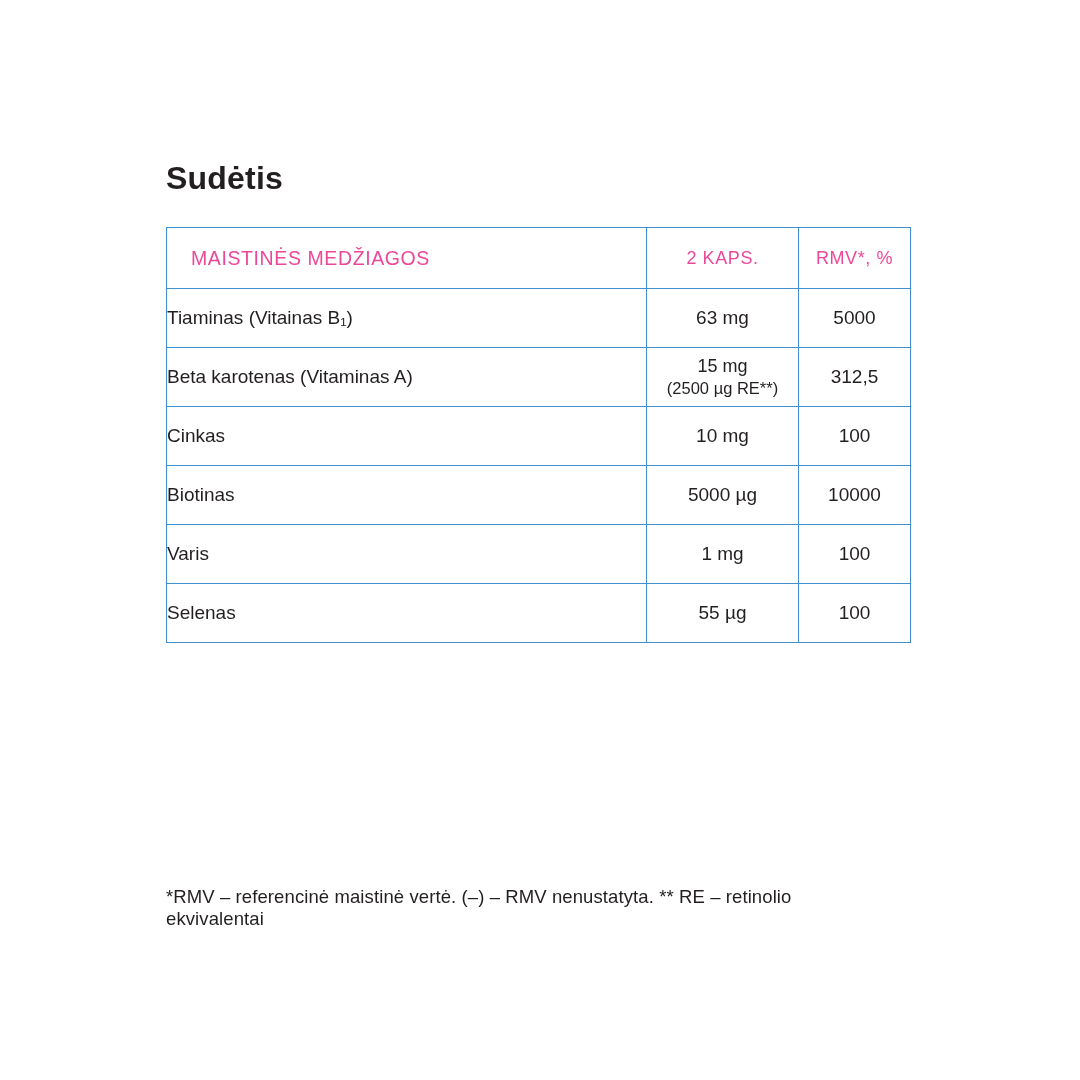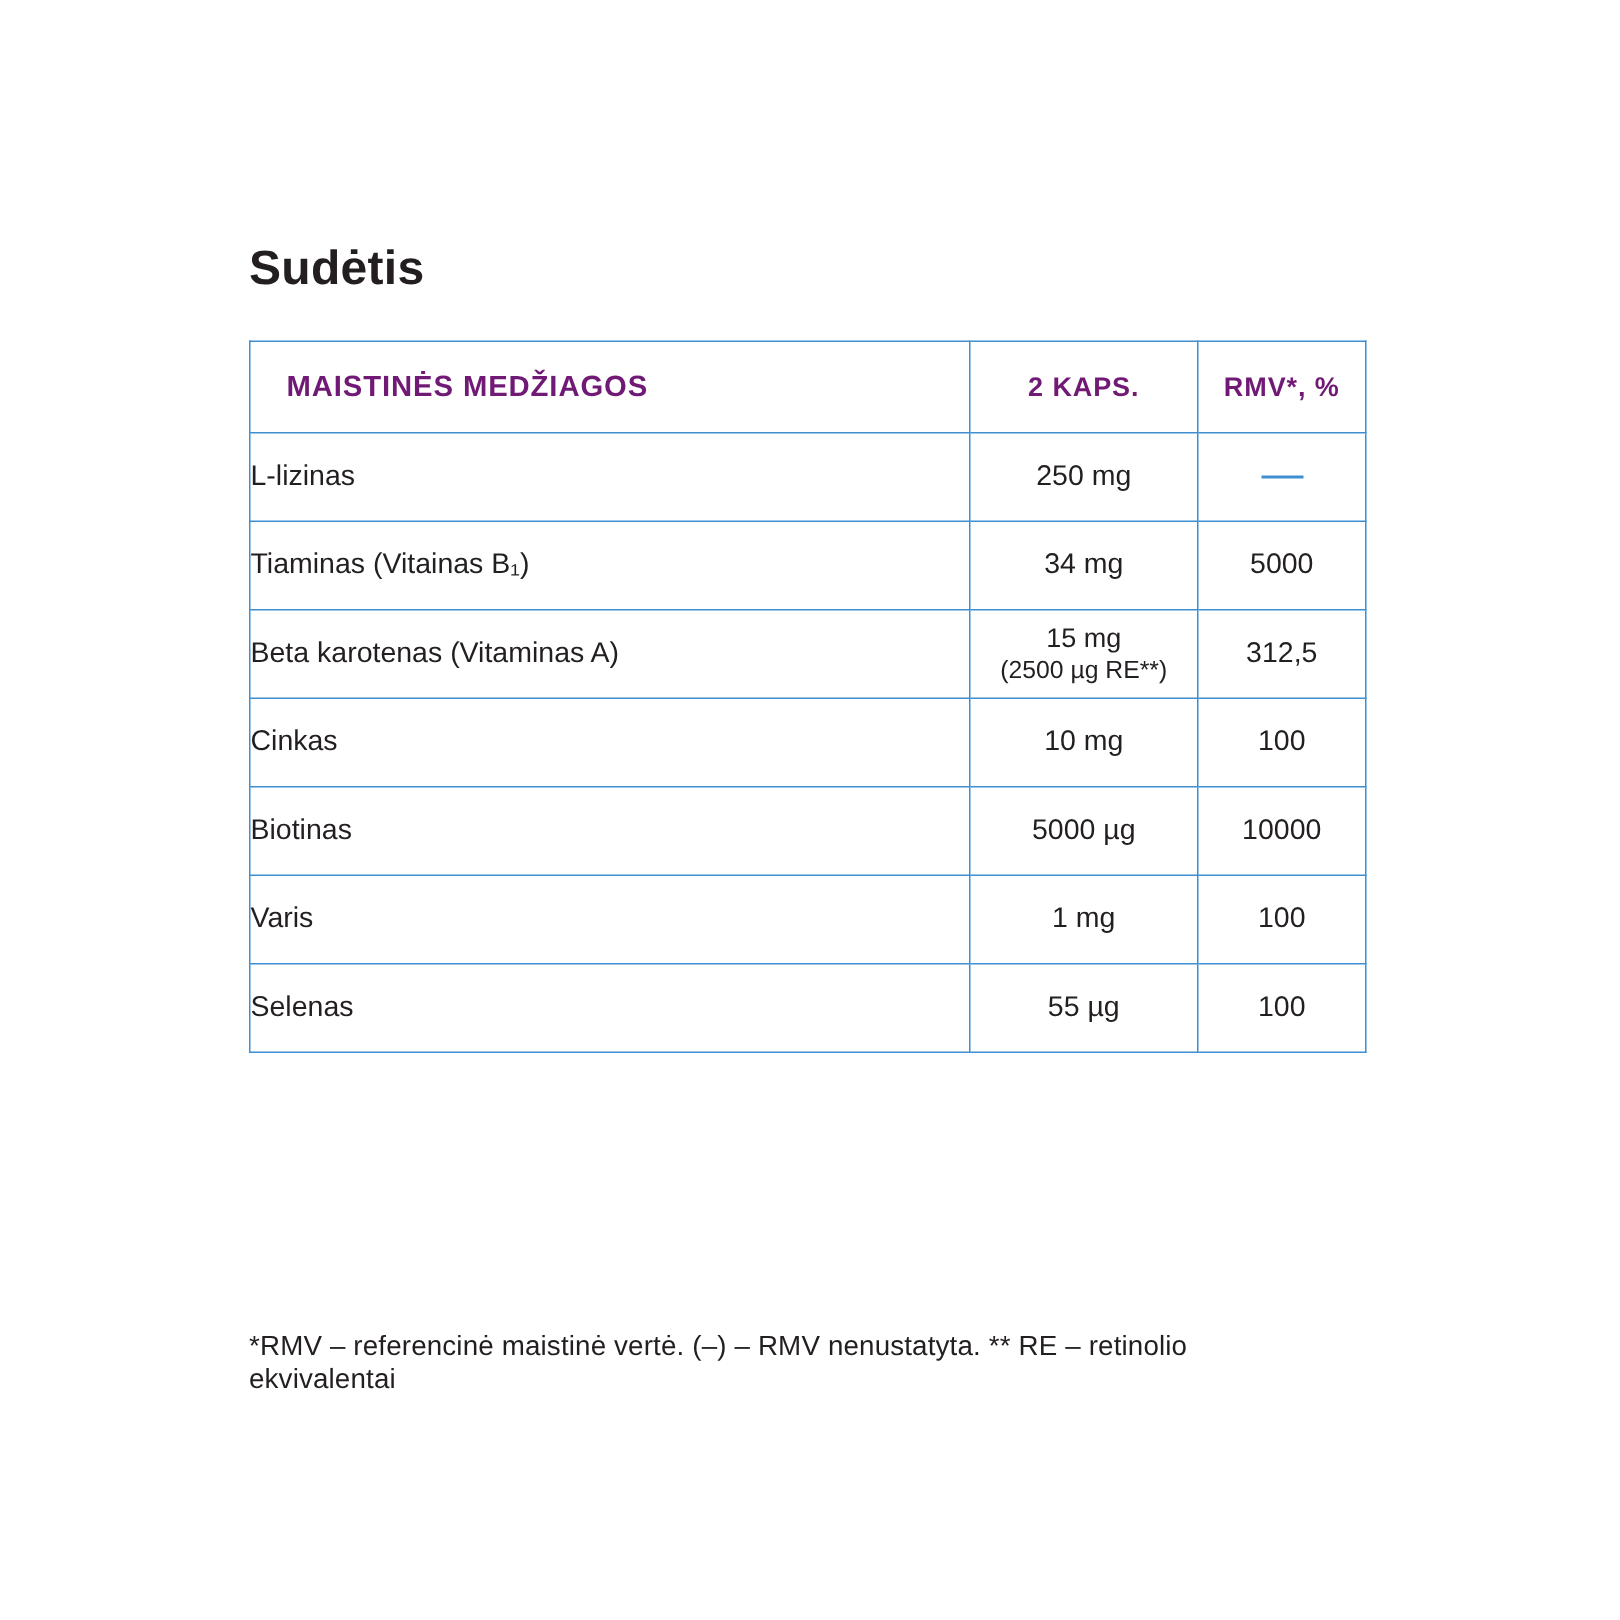--- a/index.html
+++ b/index.html
@@ -50,22 +50,22 @@
     padding: 0;
     vertical-align: middle;
   }
 
   col.c-name { width: 480px; }
   col.c-dose { width: 152px; }
   col.c-rmv  { width: 112px; }
 
   thead th {
     height: 60px;
-    color: #701a75;
-    font-weight: bold;
+    color: #ec4899;
+    font-weight: normal;
     font-size: 19px;
     letter-spacing: 0.6px;
   }
   thead th.h-name {
     text-align: left;
     padding-left: 24px;
     font-size: 19.5px;
   }
   thead th.h-dose,
   thead th.h-rmv {
@@ -130,27 +130,22 @@
       </colgroup>
       <thead>
         <tr>
           <th class="h-name">MAISTINĖS MEDŽIAGOS</th>
           <th class="h-dose">2 KAPS.</th>
           <th class="h-rmv">RMV*, %</th>
         </tr>
       </thead>
       <tbody id="table-body">
           <tr>
-            <td class="name">L-lizinas</td>
-            <td class="dose">250 mg</td>
-            <td class="rmv"><span class="dash"></span></td>
-          </tr>
-          <tr>
             <td class="name">Tiaminas (Vitainas B₁)</td>
-            <td class="dose">34 mg</td>
+            <td class="dose">63 mg</td>
             <td class="rmv">5000</td>
           </tr>
           <tr>
             <td class="name">Beta karotenas (Vitaminas A)</td>
             <td class="dose two-line">
               <span class="main">15 mg</span>
               <span class="sub">(2500 µg RE**)</span>
             </td>
             <td class="rmv">312,5</td>
           </tr>

